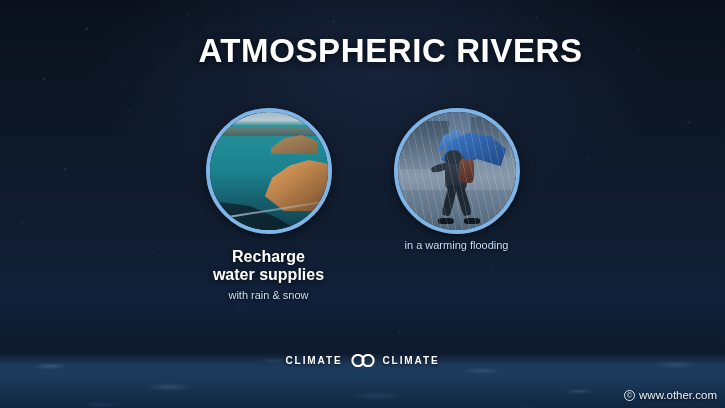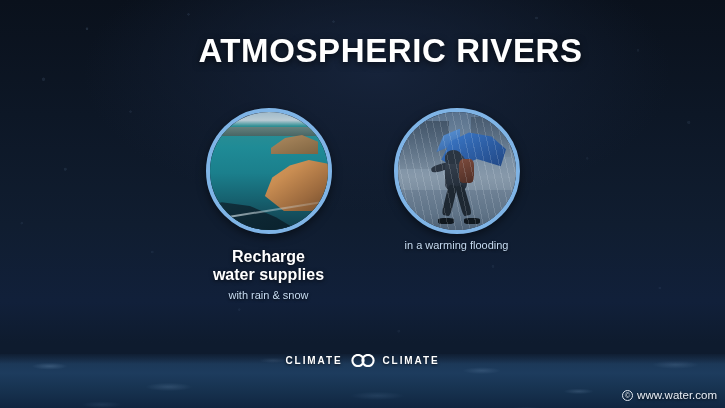--- a/index.html
+++ b/index.html
@@ -352,16 +352,16 @@
       <svg width="26" height="13" viewBox="0 0 26 13" aria-hidden="true">
         <circle cx="8" cy="6.5" r="5.6" fill="none" stroke="#ffffff" stroke-width="2.1"></circle>
         <circle cx="18" cy="6.5" r="5.6" fill="none" stroke="#ffffff" stroke-width="2.1"></circle>
       </svg>
     </span>
     <span class="logo-word">CLIMATE</span>
   </div>
 
   <div class="watermark">
     <span class="wm-c">©</span>
-    <span>www.water.com</span>
+    <span>www.other.com</span>
   </div>
 
 </div>
 
 </body></html>

